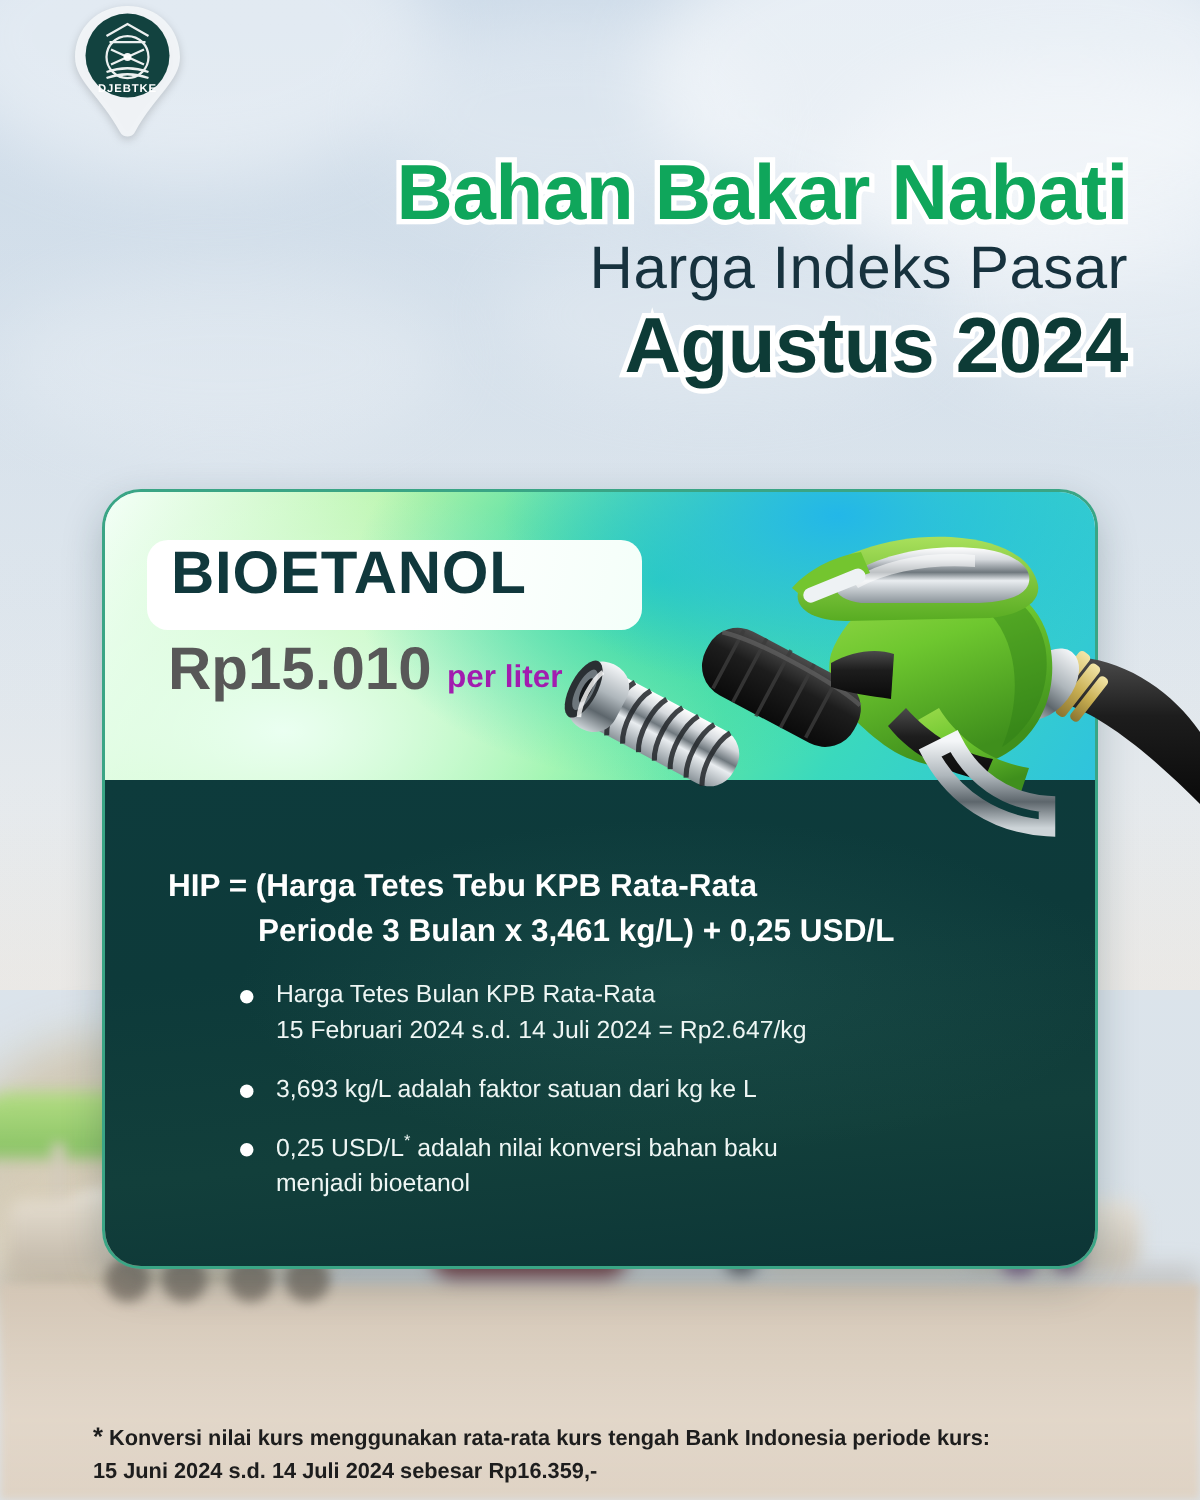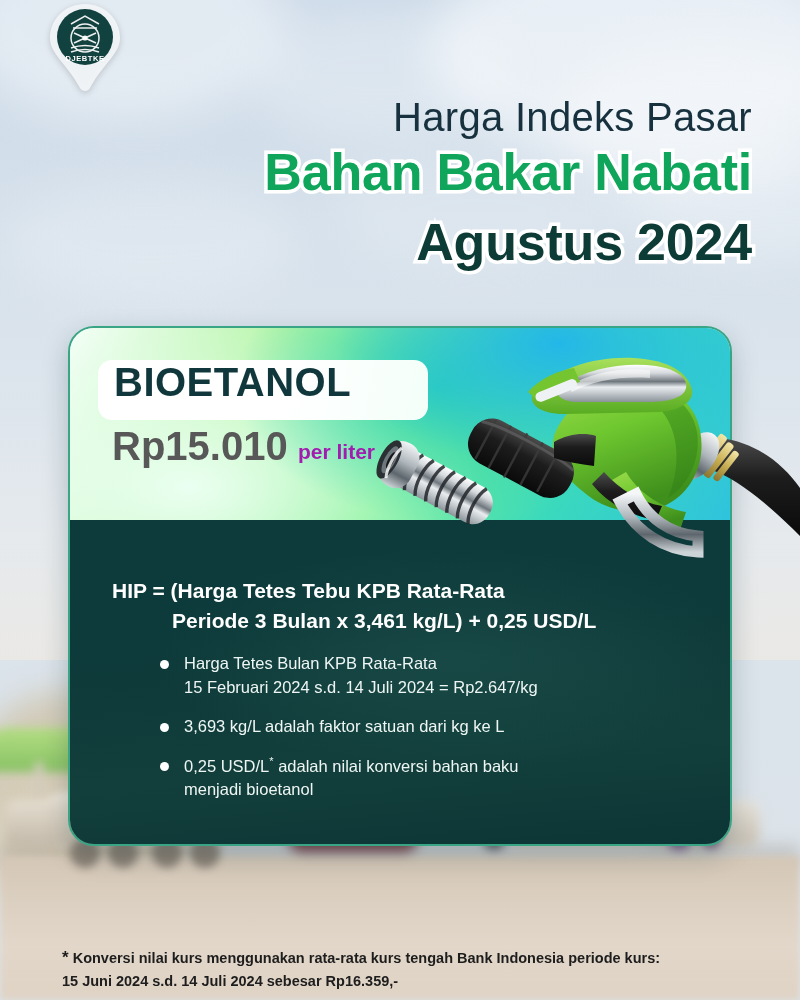--- a/index.html
+++ b/index.html
@@ -115,21 +115,21 @@
     font-size:40px; font-weight:400; color:#17323e; letter-spacing:.3px;
     line-height:1.08;
   }
   #title-line2 {
     font-size:52px; font-weight:800; color:#0fa65b; letter-spacing:-.2px;
     line-height:1.12; margin-top:4px;
     -webkit-text-stroke:7px #ffffff; paint-order:stroke fill;
   }
   #title-line3 {
     font-size:52px; font-weight:800; color:#0d3b36; letter-spacing:-.2px;
-    line-height:1.12; margin-top:12px;
+    line-height:1.12; margin-top:1px;
     -webkit-text-stroke:7px #ffffff; paint-order:stroke fill;
   }
 
   
   #card {
     position:absolute; left:68px; top:326px; width:664px; height:520px;
     border-radius:26px;
     border:2px solid #3aa585;
     overflow:hidden;
     box-shadow:0 10px 26px rgba(20,50,60,.25);
@@ -252,22 +252,22 @@
       <path d="M24 46 Q38 41 52 46"></path>
       <path d="M24 50 Q38 45 52 50"></path>
       <circle cx="38" cy="36" r="14"></circle>
     </g>
     <circle cx="38" cy="36" r="2.6" fill="#ffffff" opacity=".95"></circle>
   </svg>
   <div id="logo-text">DJEBTKE</div>
 </div>
 
 <div id="title-block">
+  <div id="title-line2">Bahan Bakar Nabati</div>
   <div id="title-line1">Harga Indeks Pasar</div>
-  <div id="title-line2">Bahan Bakar Nabati</div>
   <div id="title-line3">Agustus 2024</div>
 </div>
 
 <div id="card">
   <div id="card-top">
     <div id="pill"></div>
   </div>
   <div id="card-bottom"></div>
 </div>
 

